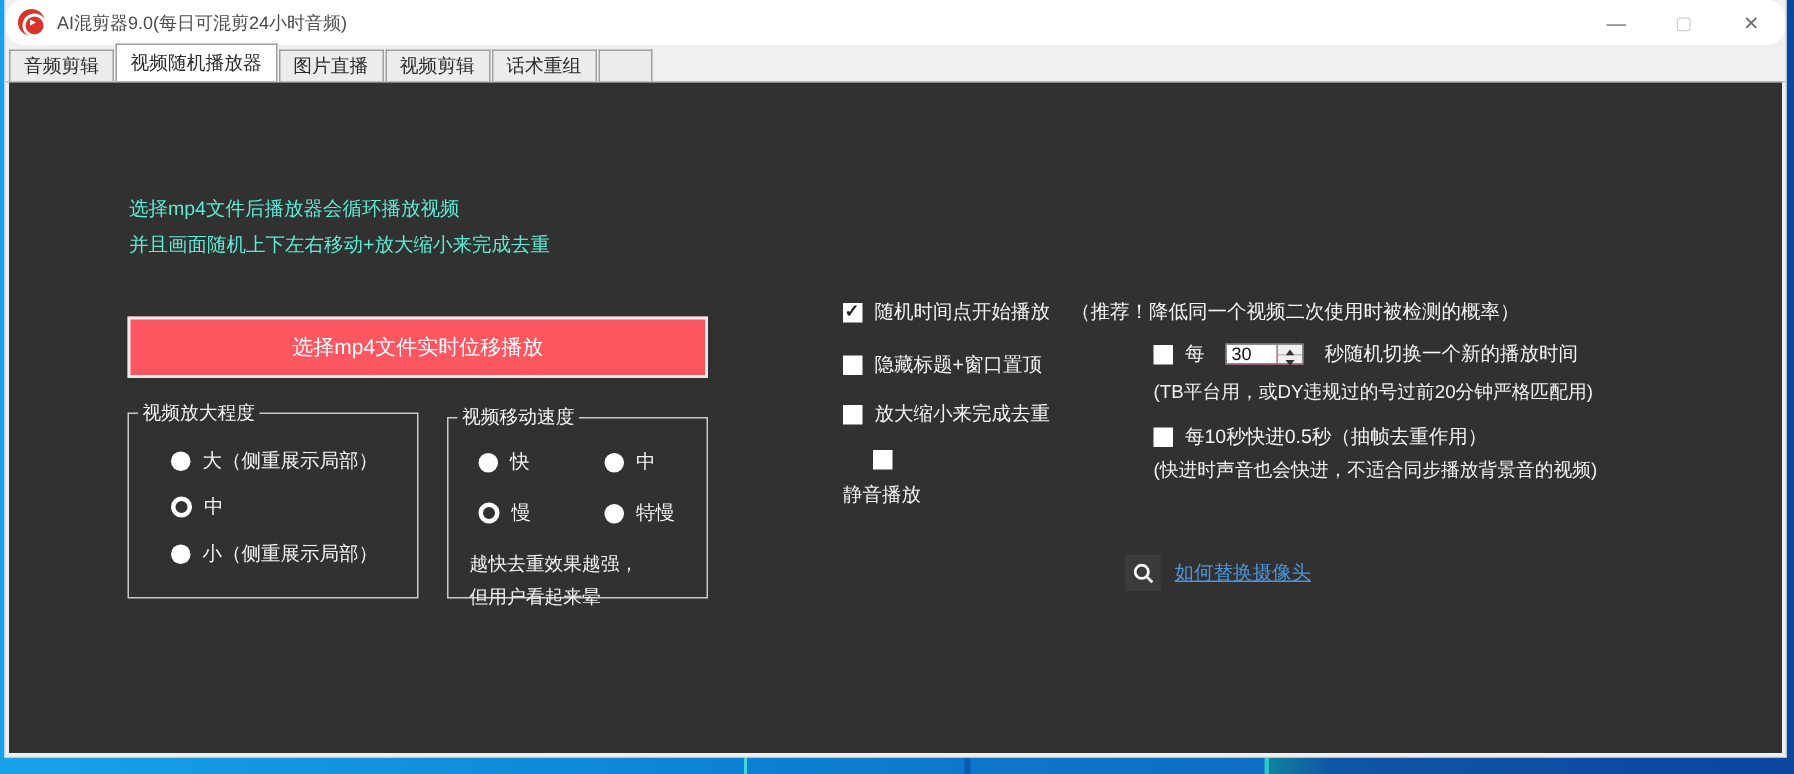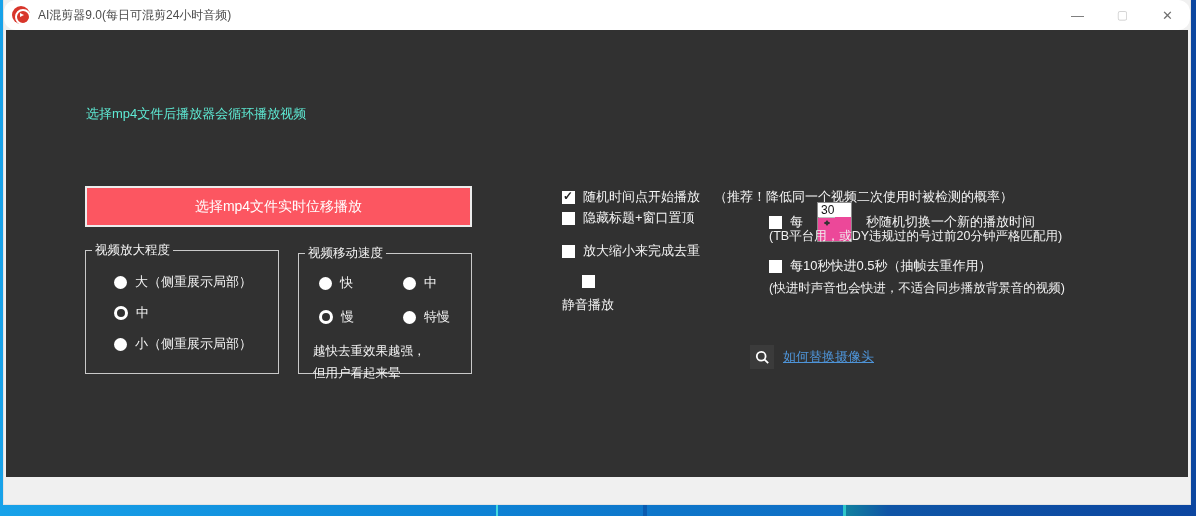--- a/index.html
+++ b/index.html
@@ -63,21 +63,21 @@
 
   .check-row { position:absolute; display:flex; align-items:center; gap:8px;
     color:#f4f4f4; font-size:13px; cursor:pointer; white-space:nowrap; }
   .checkbox { width:13px; height:13px; background:#ffffff; position:relative; flex:0 0 auto; }
   .checkbox.checked::after { content:"✓"; position:absolute; left:1px; top:-1.5px;
     color:#222; font-size:12px; font-weight:bold; }
   .check-note { margin-left:6px; }
 
   .note-line { position:absolute; color:#f0f0f0; font-size:12.5px; white-space:nowrap; }
 
-  .spinbox { display:inline-flex; height:40px; border:1px solid #8a8a8a; background:#ec4899; margin:0 6px;flex-direction:column; }
+  .spinbox { display:inline-flex; height:14px; border:1px solid #8a8a8a; background:#ec4899; margin:0 6px; }
   .spin-value { width:33px; border:none; outline:none; font-size:12px; padding-left:3px;
     font-family:"Liberation Sans", sans-serif; color:#111; }
   .spin-buttons { width:17px; display:flex; flex-direction:column; border-left:1px solid #9a9a9a; }
   .spin-btn { flex:1; background:#f0f0f0; position:relative; cursor:pointer; }
   .spin-btn.up { border-bottom:1px solid #c2c2c2; }
   .spin-btn.up::after, .spin-btn.down::after { content:""; position:absolute; left:4.5px; }
   .spin-btn.up::after { top:3px; border-left:3.5px solid transparent; border-right:3.5px solid transparent;
     border-bottom:4px solid #333; }
   .spin-btn.down::after { top:3.5px; border-left:3.5px solid transparent; border-right:3.5px solid transparent;
     border-top:4px solid #333; }
@@ -101,25 +101,34 @@
     <div class="titlebar">
       <div class="app-icon"></div>
       <div class="title-text">AI混剪器9.0(每日可混剪24小时音频)</div>
       <div class="win-controls">
         <div class="win-btn">—</div>
         <div class="win-btn max">▢</div>
         <div class="win-btn">✕</div>
       </div>
     </div>
 
+    <div class="tabstrip">
+      <div class="tab">音频剪辑</div>
+      <div class="tab active">视频随机播放器</div>
+      <div class="tab">图片直播</div>
+      <div class="tab">视频剪辑</div>
+      <div class="tab">话术重组</div>
+      <div class="tab stub"></div>
+    </div>
 
     <div class="content">
 
       <div class="intro">
         <div>选择mp4文件后播放器会循环播放视频</div>
+        <div>并且画面随机上下左右移动+放大缩小来完成去重</div>
       </div>
 
       <button class="main-button">选择mp4文件实时位移播放</button>
 
       <div class="groupbox gb-zoom">
         <span class="legend">视频放大程度</span>
         <div class="radio-row" style="top:22px;">
           <span class="radio"></span>
           <span>大（侧重展示局部）</span>
         </div>
@@ -152,21 +161,21 @@
             <span class="radio"></span>
             <span>特慢</span>
           </div>
         </div>
         <div class="speed-note">
           <div>越快去重效果越强，</div>
           <div>但用户看起来晕</div>
         </div>
       </div>
 
-      <div class="check-row" style="left:556px; top:158px;">
+      <div class="check-row" style="left:556px; top:144px;">
         <span class="checkbox checked"></span>
         <span>随机时间点开始播放</span>
         <span class="check-note">（推荐！降低同一个视频二次使用时被检测的概率）</span>
       </div>
       <div class="check-row" style="left:556px; top:179px;">
         <span class="checkbox"></span>
         <span>隐藏标题+窗口置顶</span>
       </div>
       <div class="check-row" style="left:556px; top:212px;">
         <span class="checkbox"></span>

